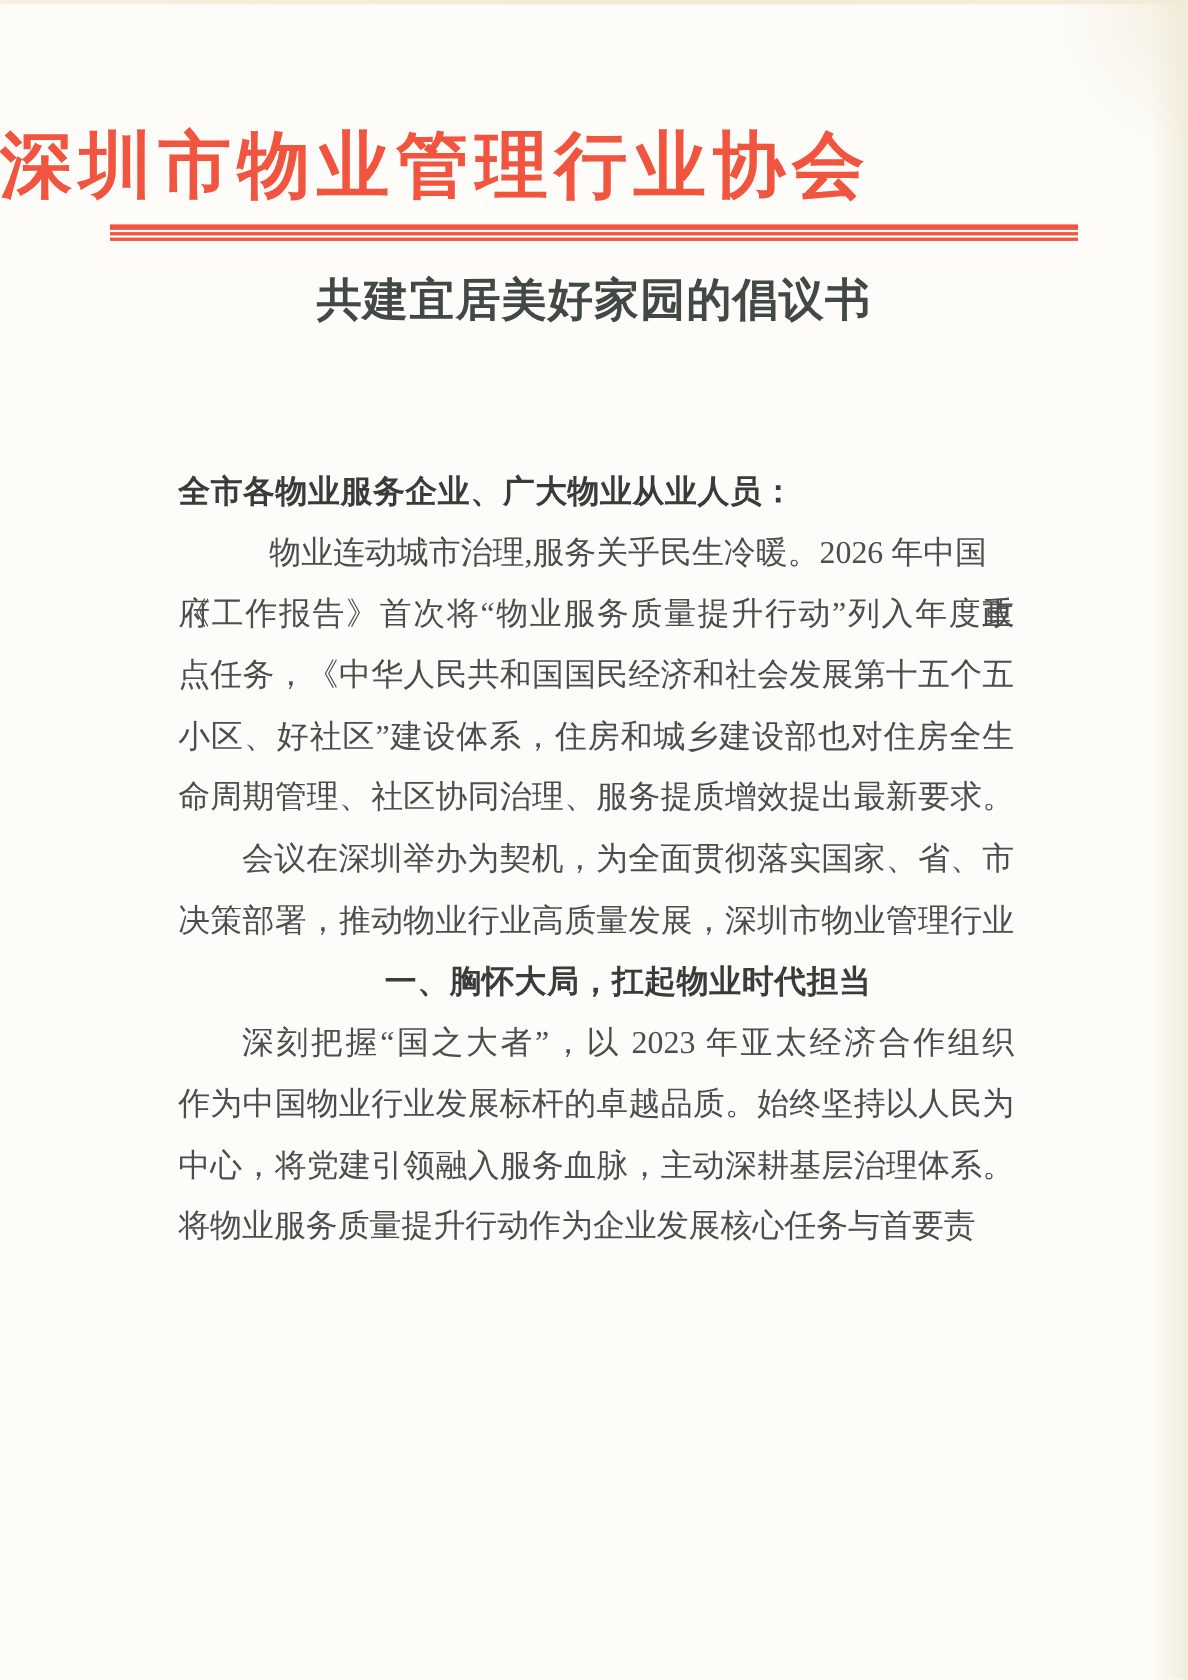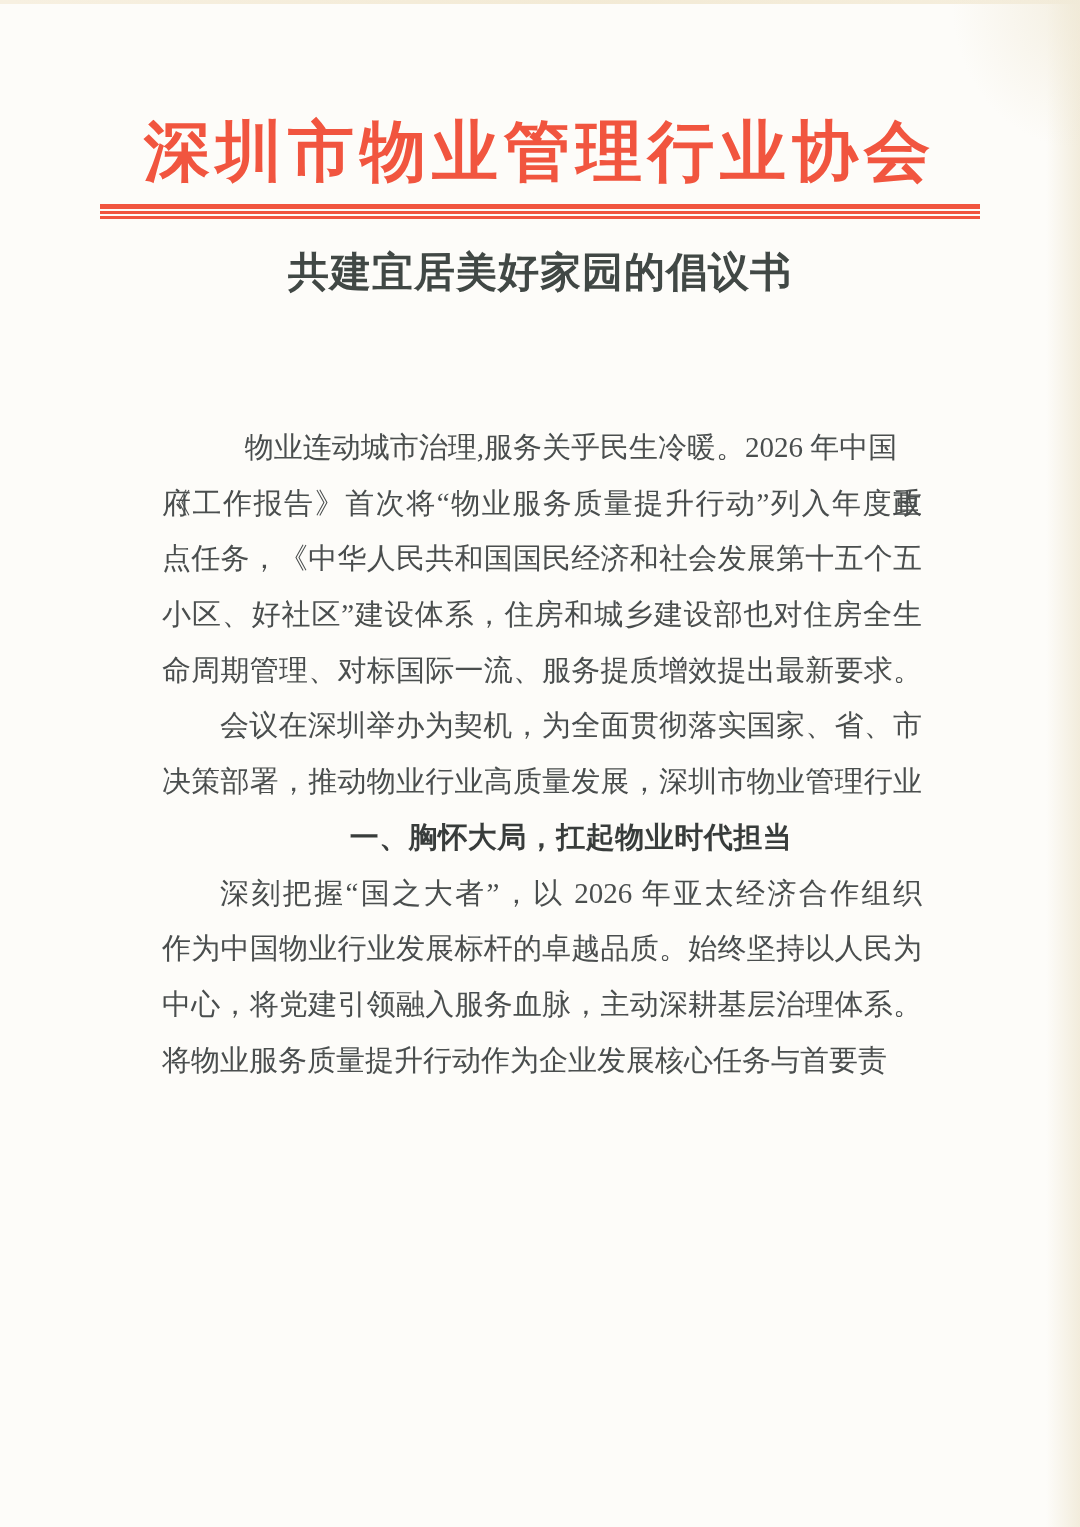--- a/index.html
+++ b/index.html
@@ -21,21 +21,21 @@
     background:linear-gradient(270deg,#f2ecdc 0%, rgba(253,252,249,0) 100%);
   }
   .scan-corner {
     position:absolute; top:0; right:0; width:130px; height:150px;
     background:radial-gradient(ellipse at top right, #f0e9d6 0%, rgba(253,252,249,0) 70%);
     opacity:.7;
   }
 
   .letterhead {
     position:absolute; top:116px; left:0; width:100%;
-    text-align:center;
+    text-align:left;
     font-size:66px; line-height:72px; font-weight:bold;
     letter-spacing:6px;
     color:var(--letterhead-red,#f1553f);
     font-family:"Liberation Serif","DejaVu Serif",serif;
   }
 
   .red-rule { position:absolute; top:204px; left:100px; width:880px; }
   .red-rule .thick { height:5px; background:var(--letterhead-red,#f1553f); }
   .red-rule .gap   { height:2px; }
   .red-rule .thin  { height:3px; background:var(--letterhead-red,#f1553f); }
@@ -79,40 +79,41 @@
   <div class="gap"></div>
   <div class="thin"></div>
 </div>
 
 <div class="doc-title">
   <div>共建宜居美好家园的倡议书</div>
 </div>
 
 <div class="body-text">
 
+    <div class="line bold">全市各物业服务企业、广大物业从业人员：</div>
 
     <div class="line indent j">物业连动城市治理,服务关乎民生冷暖。2026 年中国《政</div>
 
     <div class="line j">府工作报告》首次将“物业服务质量提升行动”列入年度重</div>
 
     <div class="line j">点任务，《中华人民共和国国民经济和社会发展第十五个五</div>
 
 
     <div class="line j">小区、好社区”建设体系，住房和城乡建设部也对住房全生</div>
 
-    <div class="line j">命周期管理、对标国际一流、服务提质增效提出最新要求。</div>
+    <div class="line j">命周期管理、社区协同治理、服务提质增效提出最新要求。</div>
 
     <div class="line indent j">会议在深圳举办为契机，为全面贯彻落实国家、省、市</div>
 
     <div class="line j">决策部署，推动物业行业高质量发展，深圳市物业管理行业</div>
 
 
     <div class="line bold indent">一、胸怀大局，扛起物业时代担当</div>
 
-    <div class="line indent j">深刻把握“国之大者”，以 2026 年亚太经济合作组织</div>
+    <div class="line indent j">深刻把握“国之大者”，以 2023 年亚太经济合作组织</div>
 
 
     <div class="line j">作为中国物业行业发展标杆的卓越品质。始终坚持以人民为</div>
 
     <div class="line j">中心，将党建引领融入服务血脉，主动深耕基层治理体系。</div>
 
     <div class="line">将物业服务质量提升行动作为企业发展核心任务与首要责</div>
   </div>
 
 </body></html>

